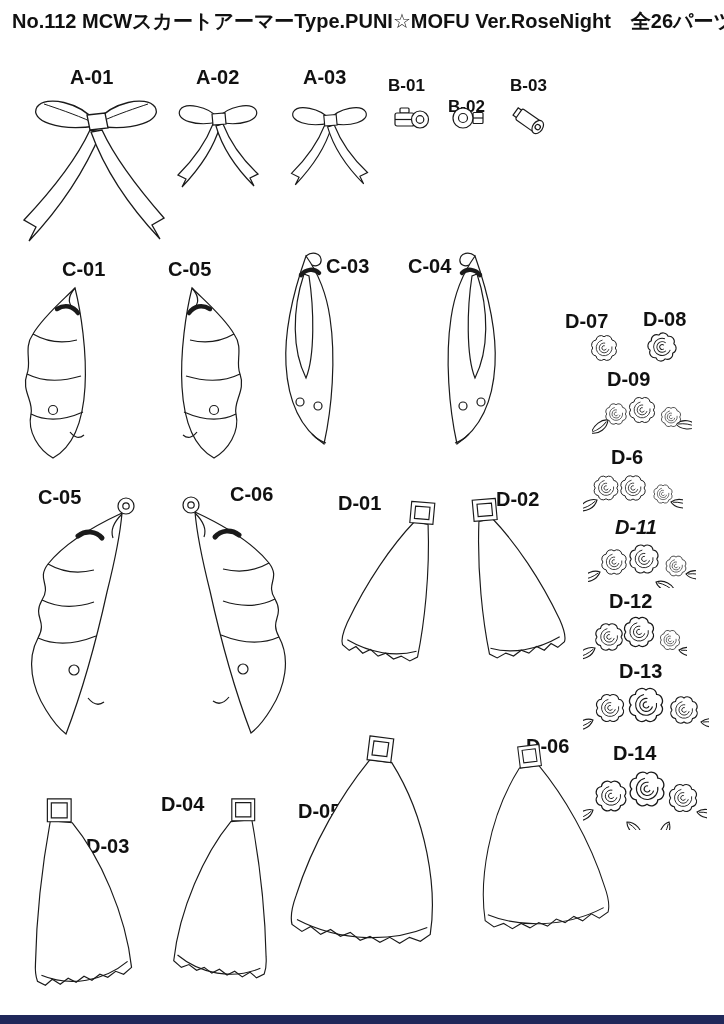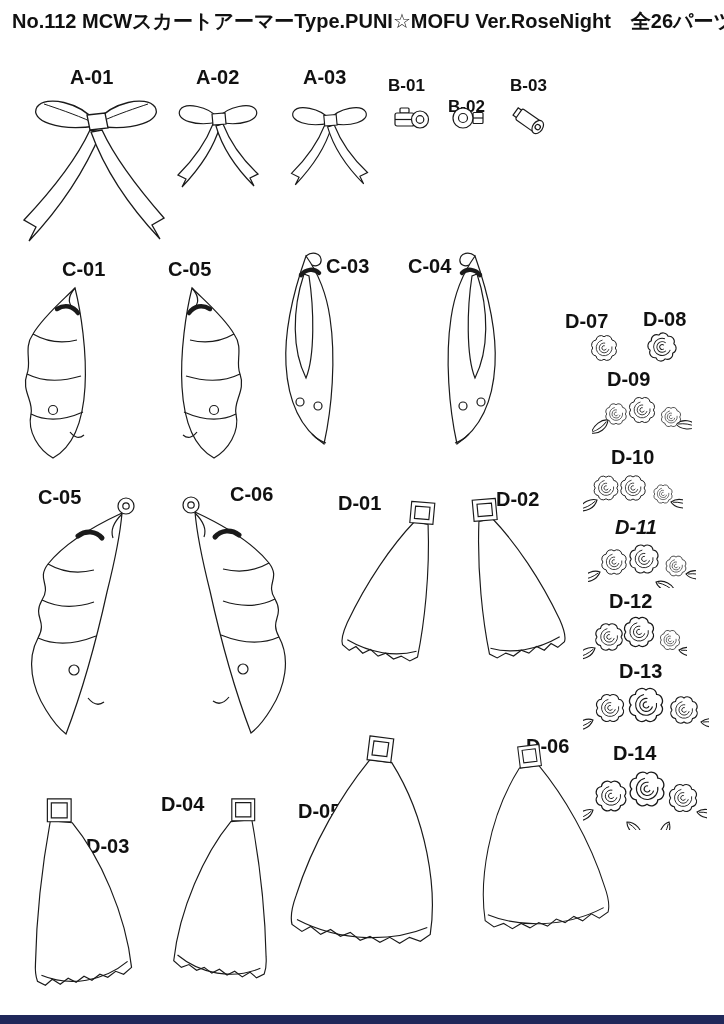--- a/index.html
+++ b/index.html
@@ -195,21 +195,21 @@
 
   <div class="plabel" style="left:607px;top:368px;">D-09</div>
   <svg class="art" style="left:592px;top:390px;" width="100" height="48" viewBox="0 0 100 48">
     <use href="#leaf" transform="translate(16,30) rotate(150)"></use>
       <use href="#leaf" transform="translate(84,34) rotate(15)"></use>
     <use href="#rose" transform="translate(24,24) scale(0.62)"></use>
       <use href="#rose" transform="translate(79,27) scale(0.58)"></use>
       <use href="#rose" transform="translate(50,20) scale(0.76)"></use>
   </svg>
 
-  <div class="plabel" style="left:611px;top:446px;">D-10</div>
+  <div class="plabel" style="left:611px;top:446px;">D-6</div>
   <svg class="art" style="left:583px;top:466px;" width="100" height="48" viewBox="0 0 100 48">
     <use href="#leaf" transform="translate(14,34) rotate(160)"></use>
       <use href="#leaf" transform="translate(88,36) rotate(20)"></use>
     <use href="#rose" transform="translate(23,22) scale(0.72)"></use>
       <use href="#rose" transform="translate(80,28) scale(0.55)"></use>
       <use href="#rose" transform="translate(50,22) scale(0.74)"></use>
   </svg>
 
   <div class="plabel" style="left:615px;top:516px;font-style:italic;">D-11</div>
   <svg class="art" style="left:588px;top:536px;" width="108" height="52" viewBox="0 0 108 52">

